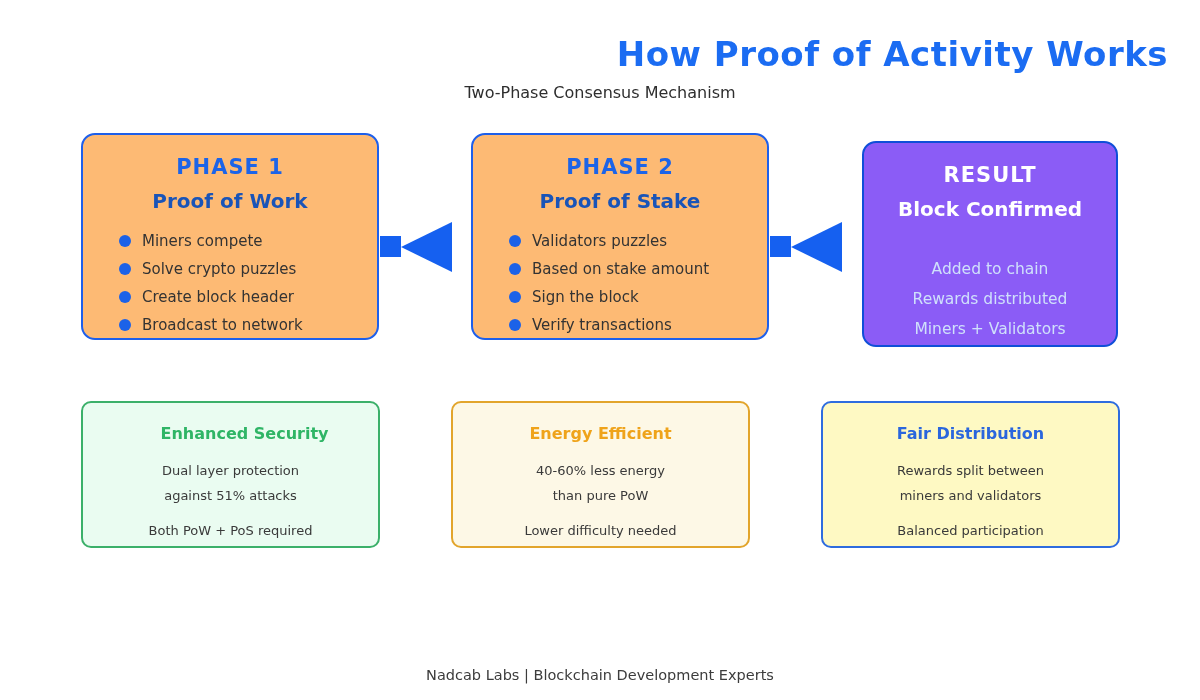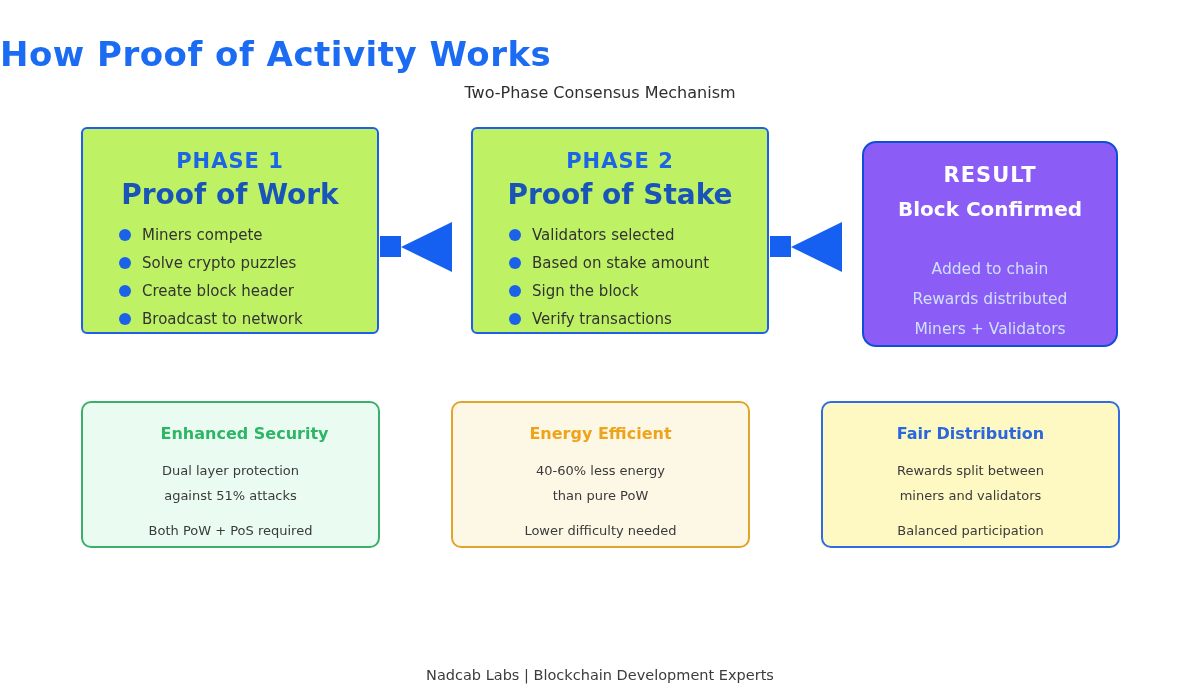--- a/index.html
+++ b/index.html
@@ -8,48 +8,48 @@
     background: #ffffff;
     font-family: "DejaVu Sans", sans-serif;
     position: relative;
     overflow: hidden;
   }
   .canvas { position: absolute; inset: 0; width: 1200px; height: 700px; }
 
   
   .main-title {
     position: absolute; left: 0; top: 34px; width: 1168px;
-    text-align: left;
+    text-align: right;
     font-size: 34px; font-weight: bold; color: #1b6cf2;
     letter-spacing: 0.5px;
   }
   .main-subtitle {
     position: absolute; left: 0; top: 83px; width: 1200px;
     text-align: center;
     font-size: 16px; color: #2e2e2e;
   }
 
   
   .phase-box {
-    position: absolute; top: 127px; height: 203px; width: 294px;
-    background: #bef264;
+    position: absolute; top: 133px; height: 203px; width: 294px;
+    background: #fdba74;
     border: 2.5px solid #1d5feb;
-    border-radius: 6px;
+    border-radius: 14px;
     box-sizing: content-box;
   }
   #phase1 { left: 81px; }
   #phase2 { left: 471px; }
   .phase-title {
     margin-top: 20px; text-align: center;
     font-size: 21px; font-weight: bold; color: #1c64e8;
     line-height: 24px; letter-spacing: 1px;
   }
   .phase-subtitle {
     margin-top: 10px; text-align: center;
-    font-size: 28px; font-weight: bold; color: #1954b8;
+    font-size: 20px; font-weight: bold; color: #1954b8;
     line-height: 24px;
   }
   ul.phase-list {
     list-style: none; margin: 14px 0 0 0; padding: 0 0 0 36px;
   }
   ul.phase-list li {
     display: flex; align-items: center; gap: 11px;
     height: 28px; font-size: 15px; color: #333333;
   }
   .dot {
@@ -159,21 +159,21 @@
 
   <div class="arrow-stub" id="arrow1-stub"></div>
   <div class="arrow-head" id="arrow1-head"></div>
 
   <div class="phase-box" id="phase2">
     <div class="phase-title">PHASE 2</div>
     <div class="phase-subtitle">Proof of Stake</div>
     <ul class="phase-list">
       <li>
         <span class="dot"></span>
-        <span>Validators selected</span>
+        <span>Validators puzzles</span>
       </li>
       <li>
         <span class="dot"></span>
         <span>Based on stake amount</span>
       </li>
       <li>
         <span class="dot"></span>
         <span>Sign the block</span>
       </li>
       <li>

